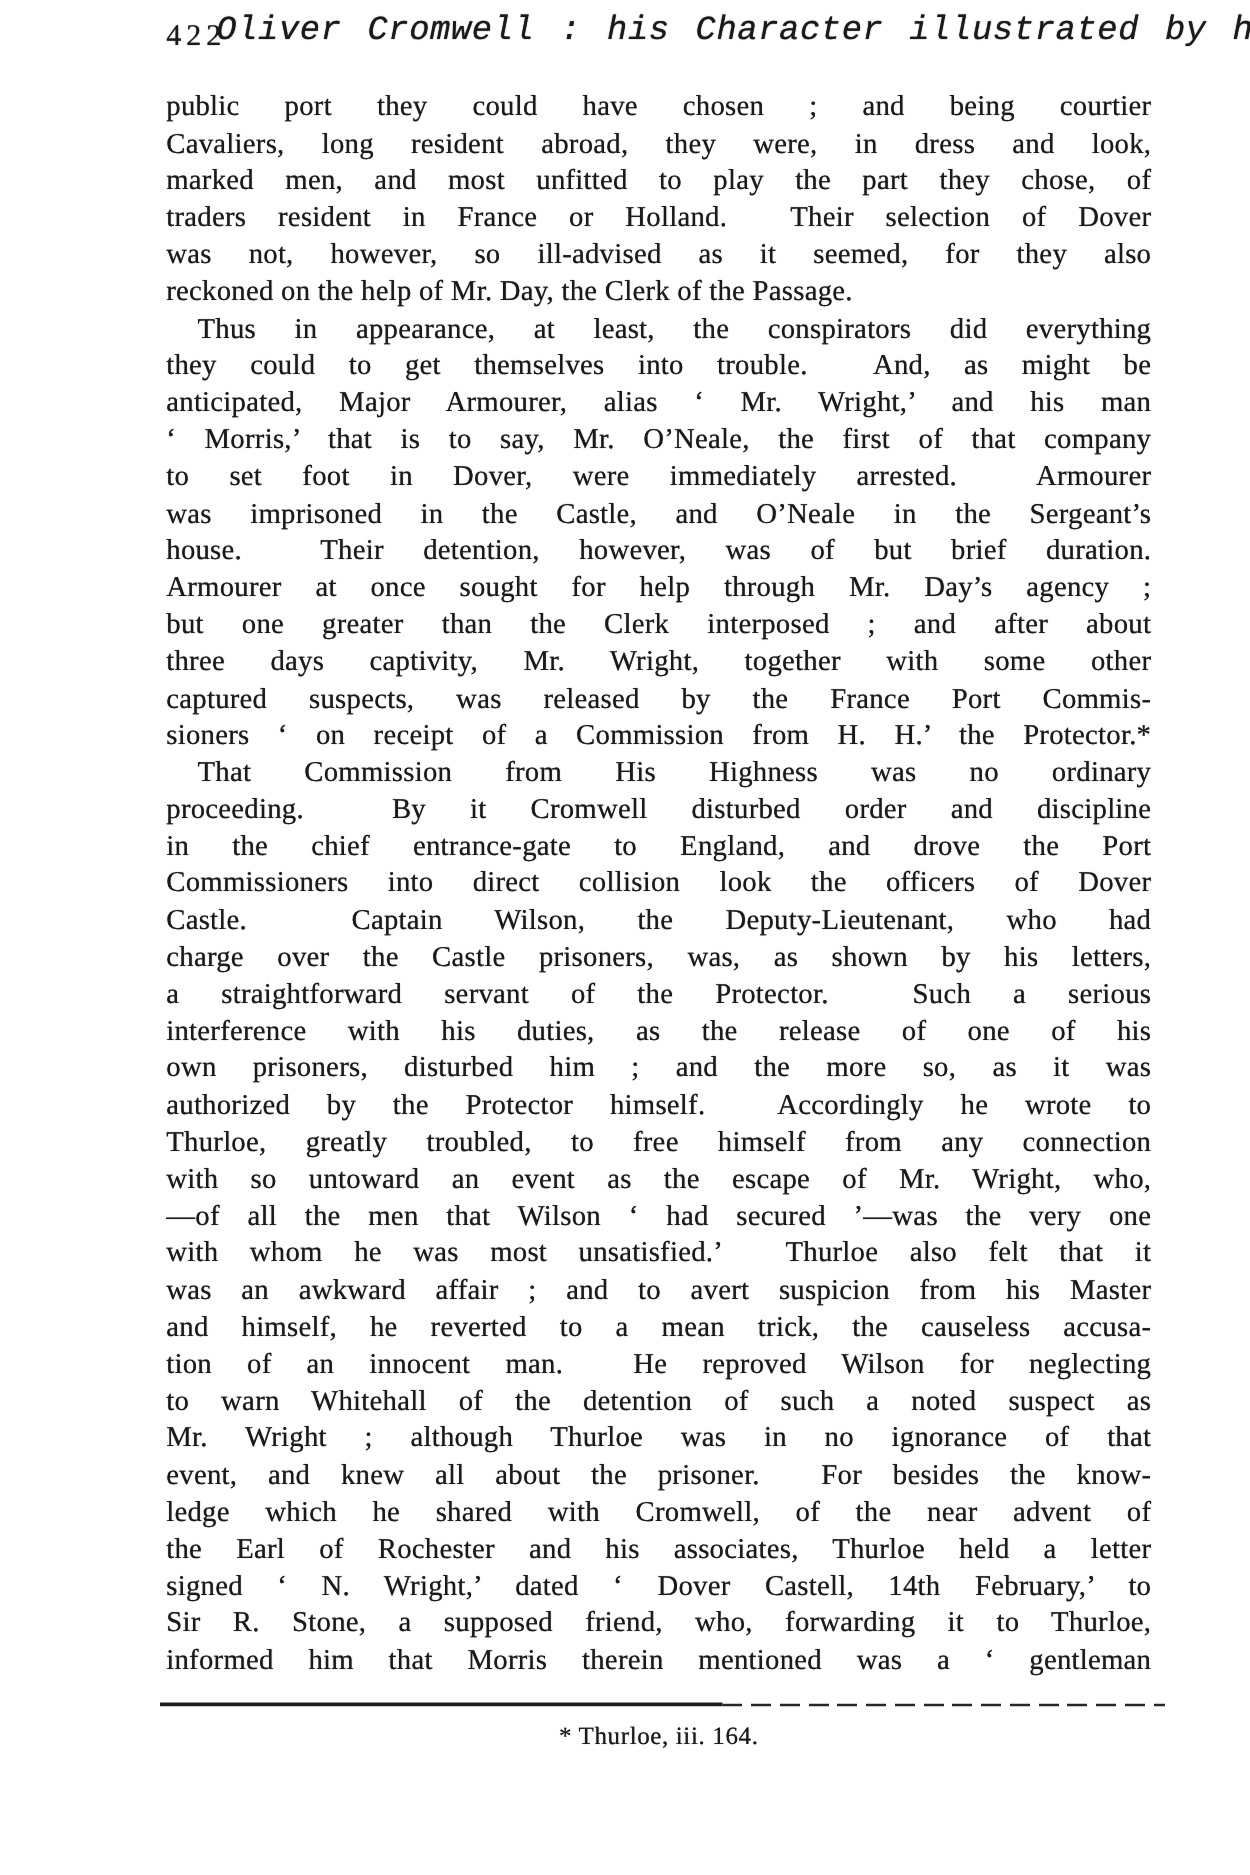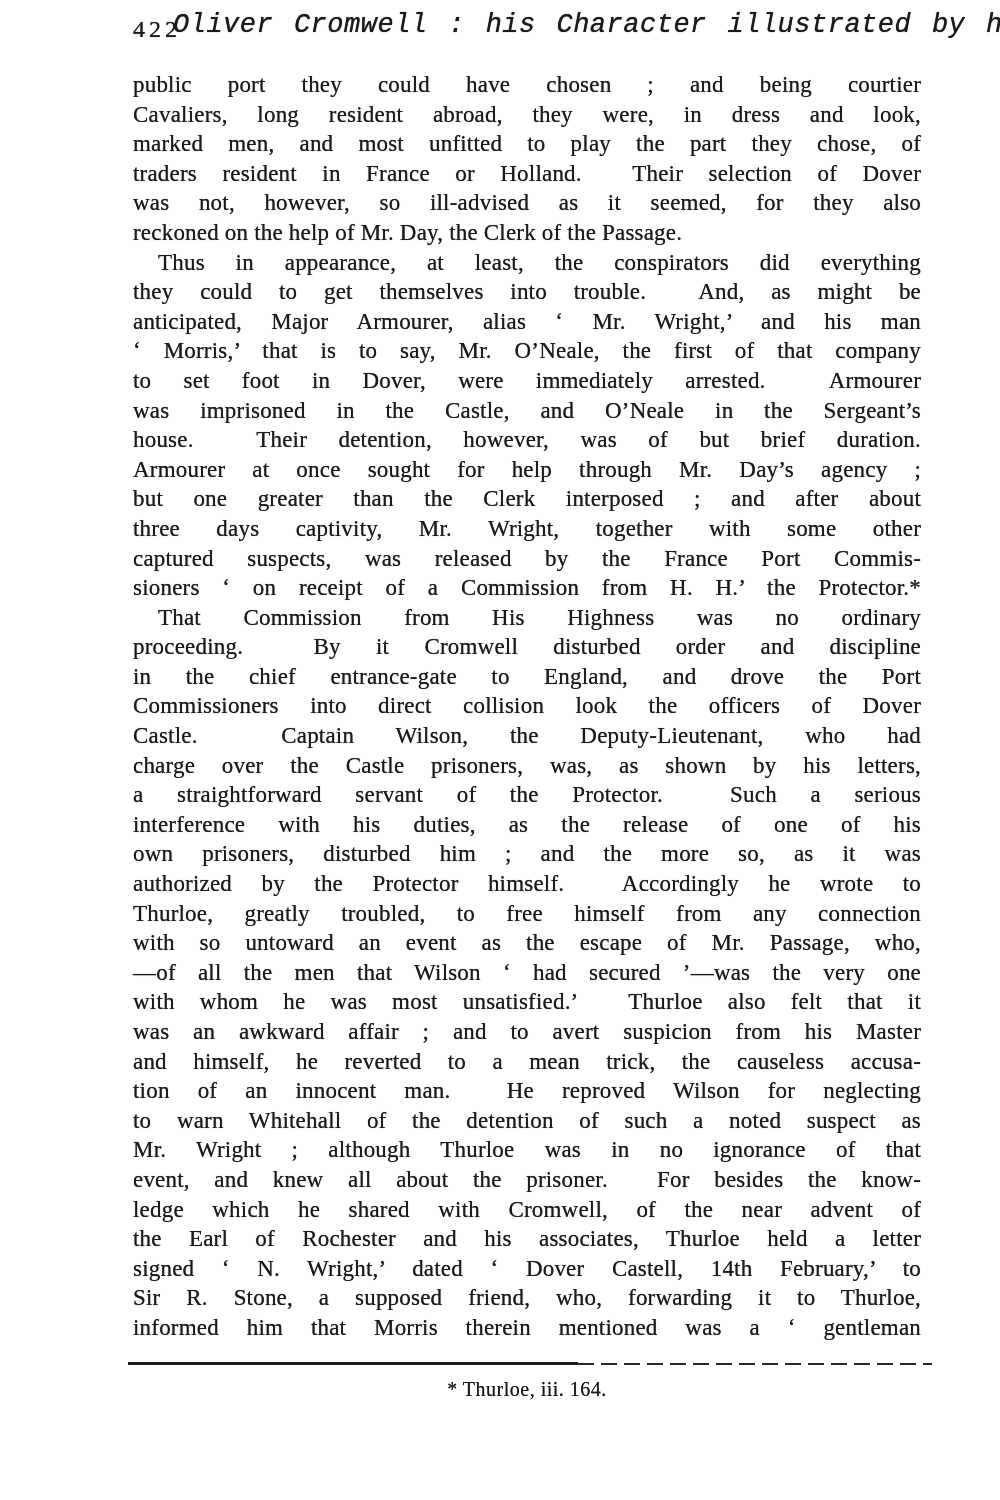--- a/index.html
+++ b/index.html
@@ -130,21 +130,21 @@
       <div class="line">proceeding.&nbsp; By it Cromwell disturbed order and discipline</div>
       <div class="line">in the chief entrance-gate to England, and drove the Port</div>
       <div class="line">Commissioners into direct collision look the officers of Dover</div>
       <div class="line">Castle.&nbsp; Captain Wilson, the Deputy-Lieutenant, who had</div>
       <div class="line">charge over the Castle prisoners, was, as shown by his letters,</div>
       <div class="line">a straightforward servant of the Protector.&nbsp; Such a serious</div>
       <div class="line">interference with his duties, as the release of one of his</div>
       <div class="line">own prisoners, disturbed him ; and the more so, as it was</div>
       <div class="line">authorized by the Protector himself.&nbsp; Accordingly he wrote to</div>
       <div class="line">Thurloe, greatly troubled, to free himself from any connection</div>
-      <div class="line">with so untoward an event as the escape of Mr. Passage, who,</div>
+      <div class="line">with so untoward an event as the escape of Mr. Wright, who,</div>
       <div class="line">—of all the men that Wilson ‘ had secured ’—was the very one</div>
       <div class="line">with whom he was most unsatisfied.’&nbsp; Thurloe also felt that it</div>
       <div class="line">was an awkward affair ; and to avert suspicion from his Master</div>
       <div class="line">and himself, he reverted to a mean trick, the causeless accusa-</div>
       <div class="line">tion of an innocent man.&nbsp; He reproved Wilson for neglecting</div>
       <div class="line">to warn Whitehall of the detention of such a noted suspect as</div>
       <div class="line">Mr. Wright ; although Thurloe was in no ignorance of that</div>
       <div class="line">event, and knew all about the prisoner.&nbsp; For besides the know-</div>
       <div class="line">ledge which he shared with Cromwell, of the near advent of</div>
       <div class="line">the Earl of Rochester and his associates, Thurloe held a letter</div>

